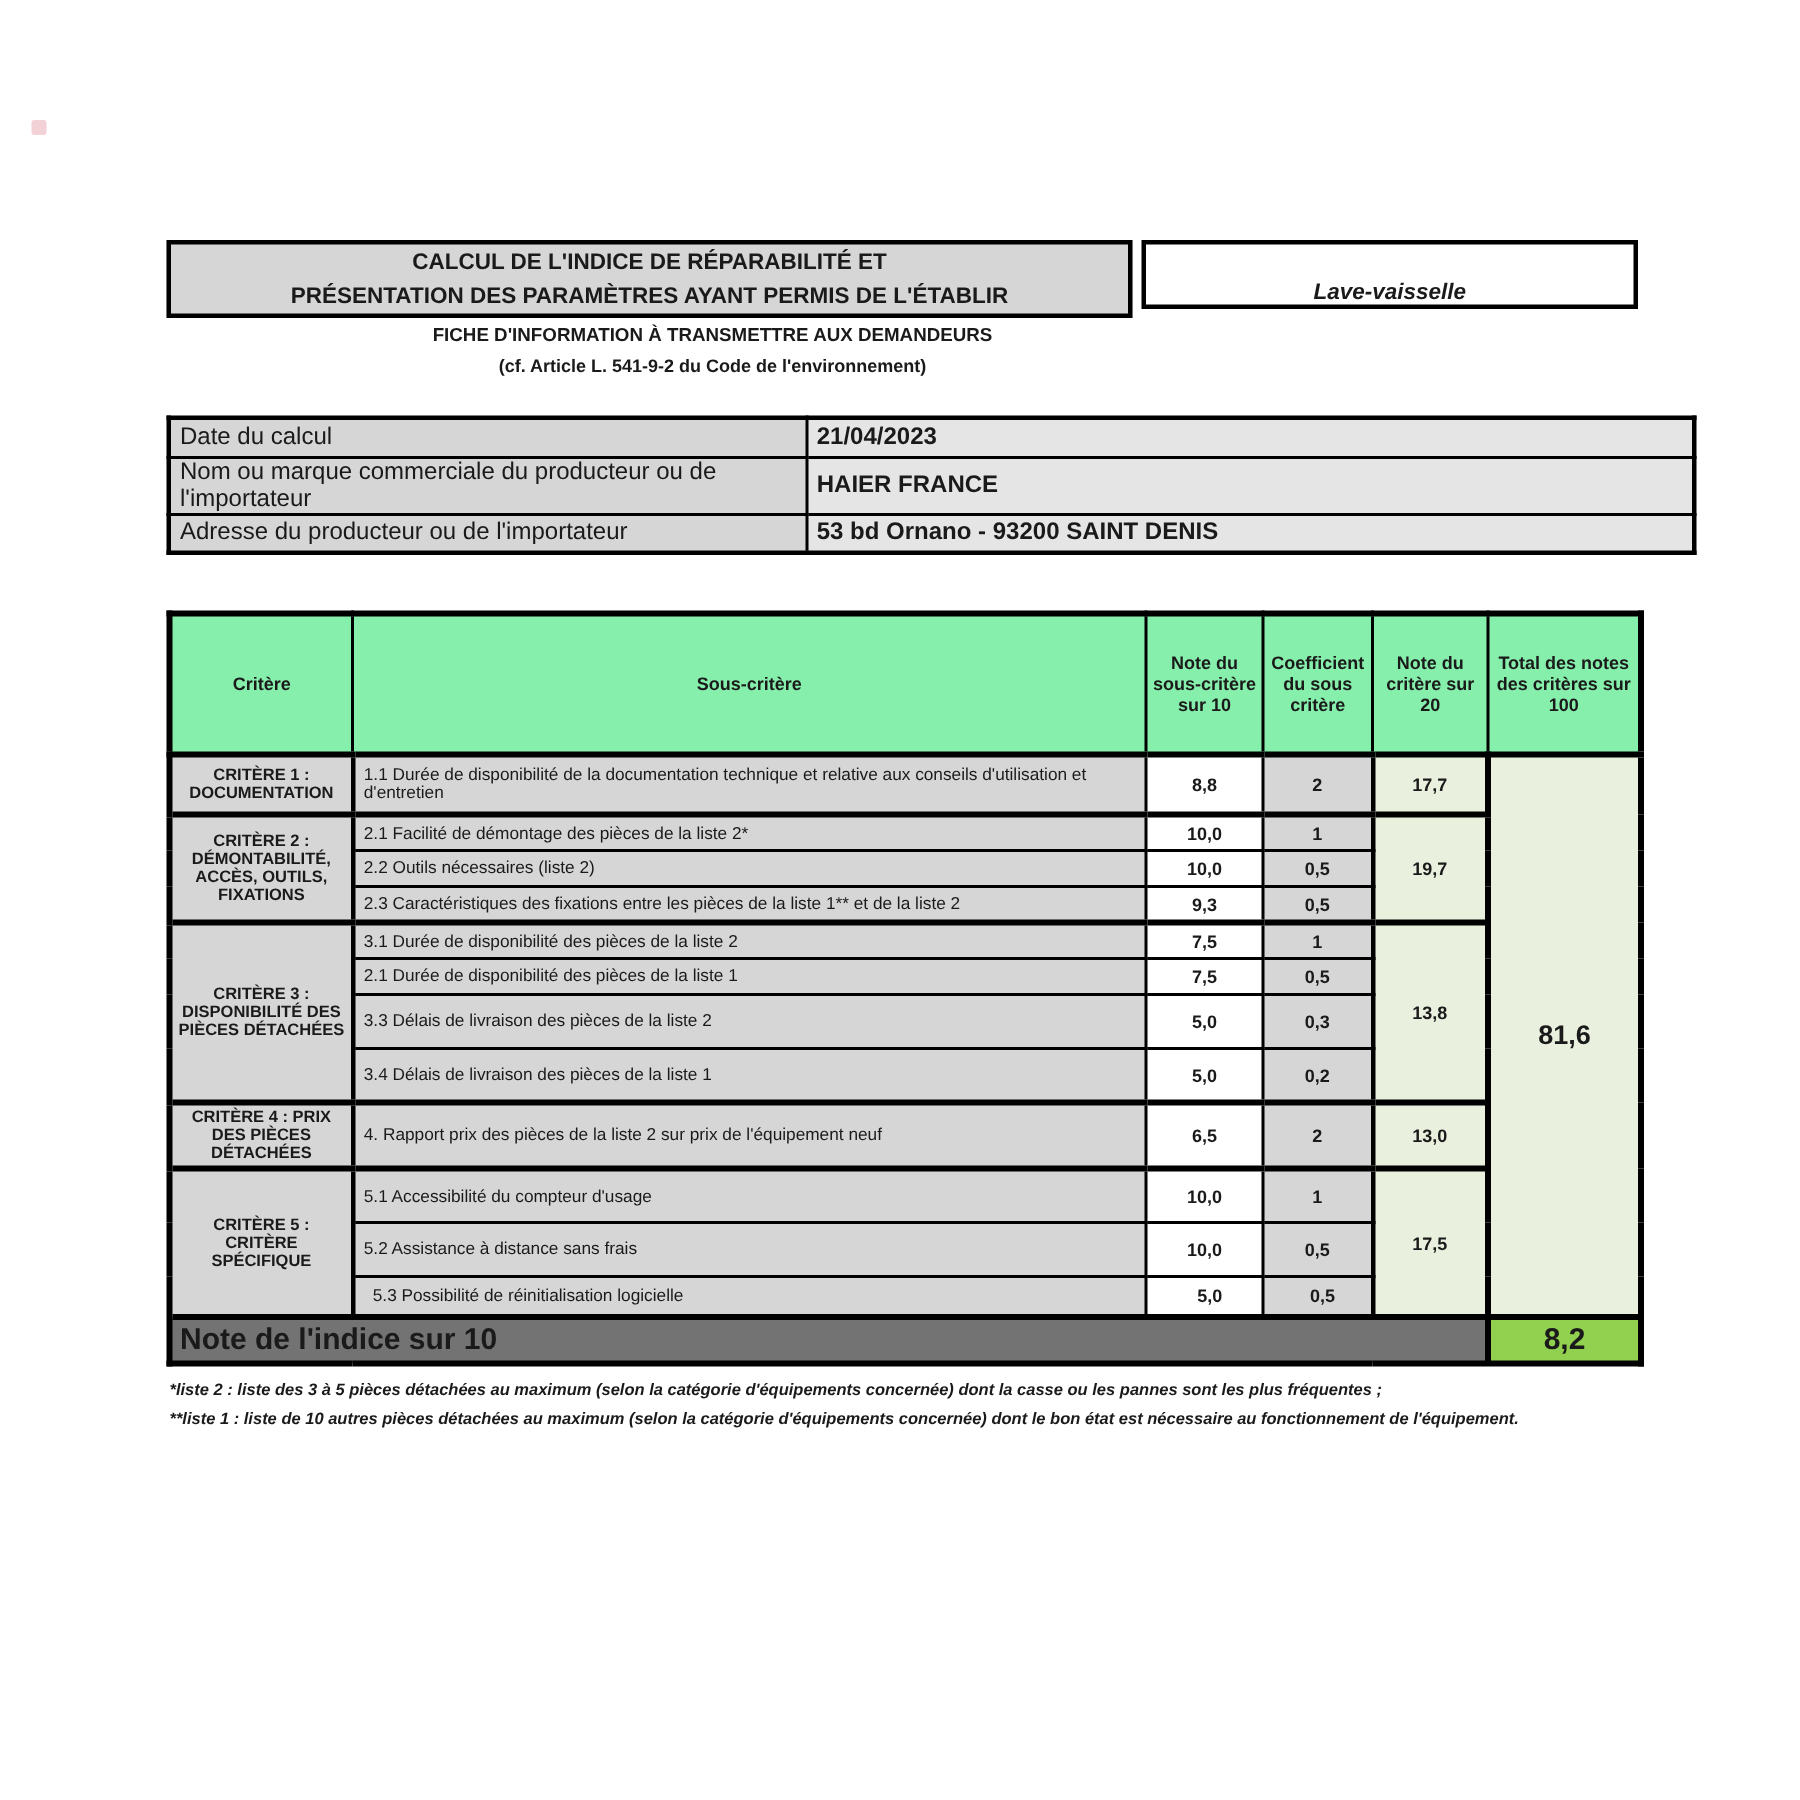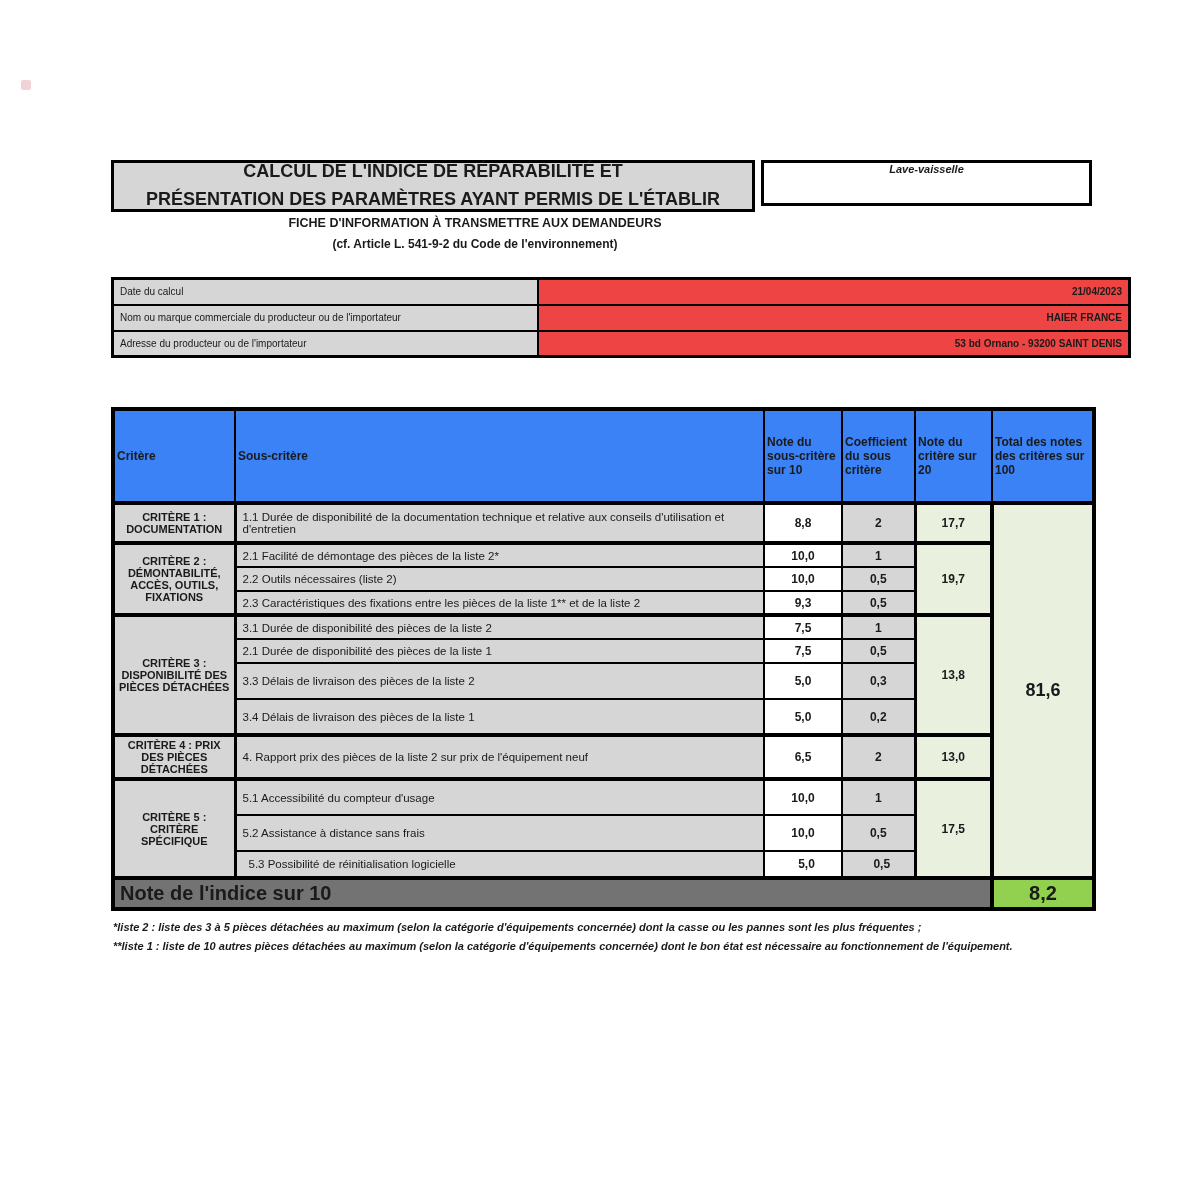--- a/index.html
+++ b/index.html
@@ -14,57 +14,57 @@
     position:absolute; left:21px; top:80px; width:10px; height:10px;
     background:#f2d2d7; border-radius:2px;
   }
 
   
   .title-row { position:absolute; left:111px; top:160px; width:981px; display:flex; }
   .title-box {
     width:644px; height:52px; box-sizing:border-box;
     background:#d6d6d6; border:3px solid #000;
     display:flex; flex-direction:column; justify-content:center; align-items:center;
-    font-weight:bold; font-size:18px; line-height:1.55; text-align:center;
+    font-weight:bold; font-size:15px; line-height:1.55; text-align:center;
   }
   .category-box {
     margin-left:6px; width:331px; height:46px; box-sizing:border-box;
     background:#fff; border:3px solid #000;
-    display:flex; justify-content:center; align-items:flex-start;
-    font-weight:bold; font-style:italic; font-size:11px;
+    display:flex; justify-content:center; align-items:flex-end;
+    font-weight:bold; font-style:italic; font-size:15px;
   }
   .subtitle { position:absolute; left:111px; top:216px; width:728px; text-align:center; }
   .subtitle .l1 { font-weight:bold; font-size:12.5px; }
   .subtitle .l2 { font-weight:bold; font-size:12px; margin-top:7px; }
 
   
   .info-table {
     position:absolute; left:111px; top:277px;
     border-collapse:collapse; table-layout:fixed; width:981px;
     border:3px solid #000;
   }
   .info-table td {
-    border:2px solid #000; height:26px; font-size:10px; padding:0 6px;
+    border:2px solid #000; height:26px; font-size:16px; padding:0 6px;
     box-sizing:border-box;
   }
   .info-table td.lbl { background:#d6d6d6; width:425px; text-align:left; }
-  .info-table td.val { background:#ef4444; width:592px; text-align:right; font-weight:bold; }
+  .info-table td.val { background:#e5e5e5; width:592px; text-align:left; font-weight:bold; }
 
   
   .crit-table {
     position:absolute; left:111px; top:407px;
     border-collapse:collapse; table-layout:fixed; width:981px;
     border:4px solid #000;
   }
   .crit-table th, .crit-table td {
     border:2px solid #000; box-sizing:border-box; padding:2px 5px;
     vertical-align:middle;
   }
   .crit-table th {
-    background:#3b82f6; font-size:12px; font-weight:bold; text-align:left;
+    background:#86efac; font-size:12px; font-weight:bold; text-align:center;
     height:94px; padding:2px 2px;
   }
   td.critere {
     background:#d6d6d6; font-weight:bold; font-size:11px; text-align:center;
     width:122px; border-left-width:4px; border-right-width:3px; padding:2px 4px;
   }
   td.sous { background:#d6d6d6; font-size:11.5px; text-align:left; padding-left:6px; }
   td.note { background:#ffffff; font-weight:bold; font-size:12px; text-align:center; }
   td.coef { background:#d6d6d6; font-weight:bold; font-size:12px; text-align:center; }
   td.n20  { background:#e9f0de; font-weight:bold; font-size:12px; text-align:center;

